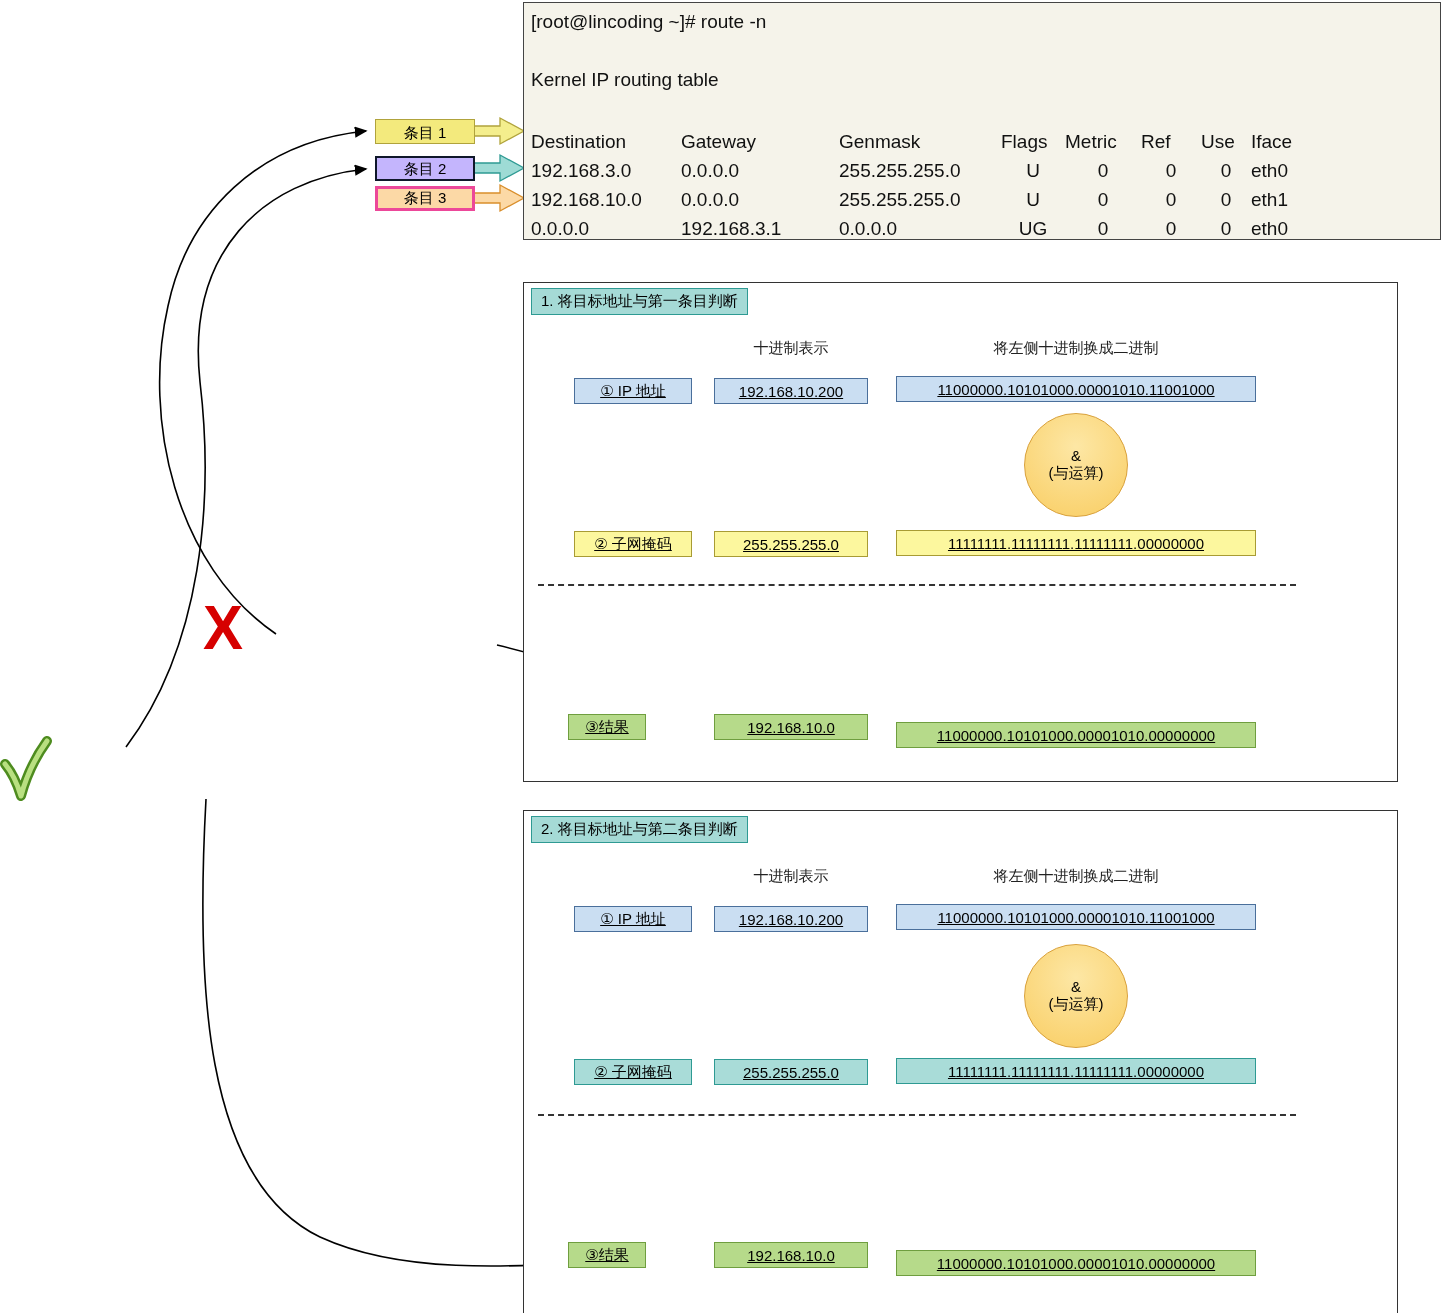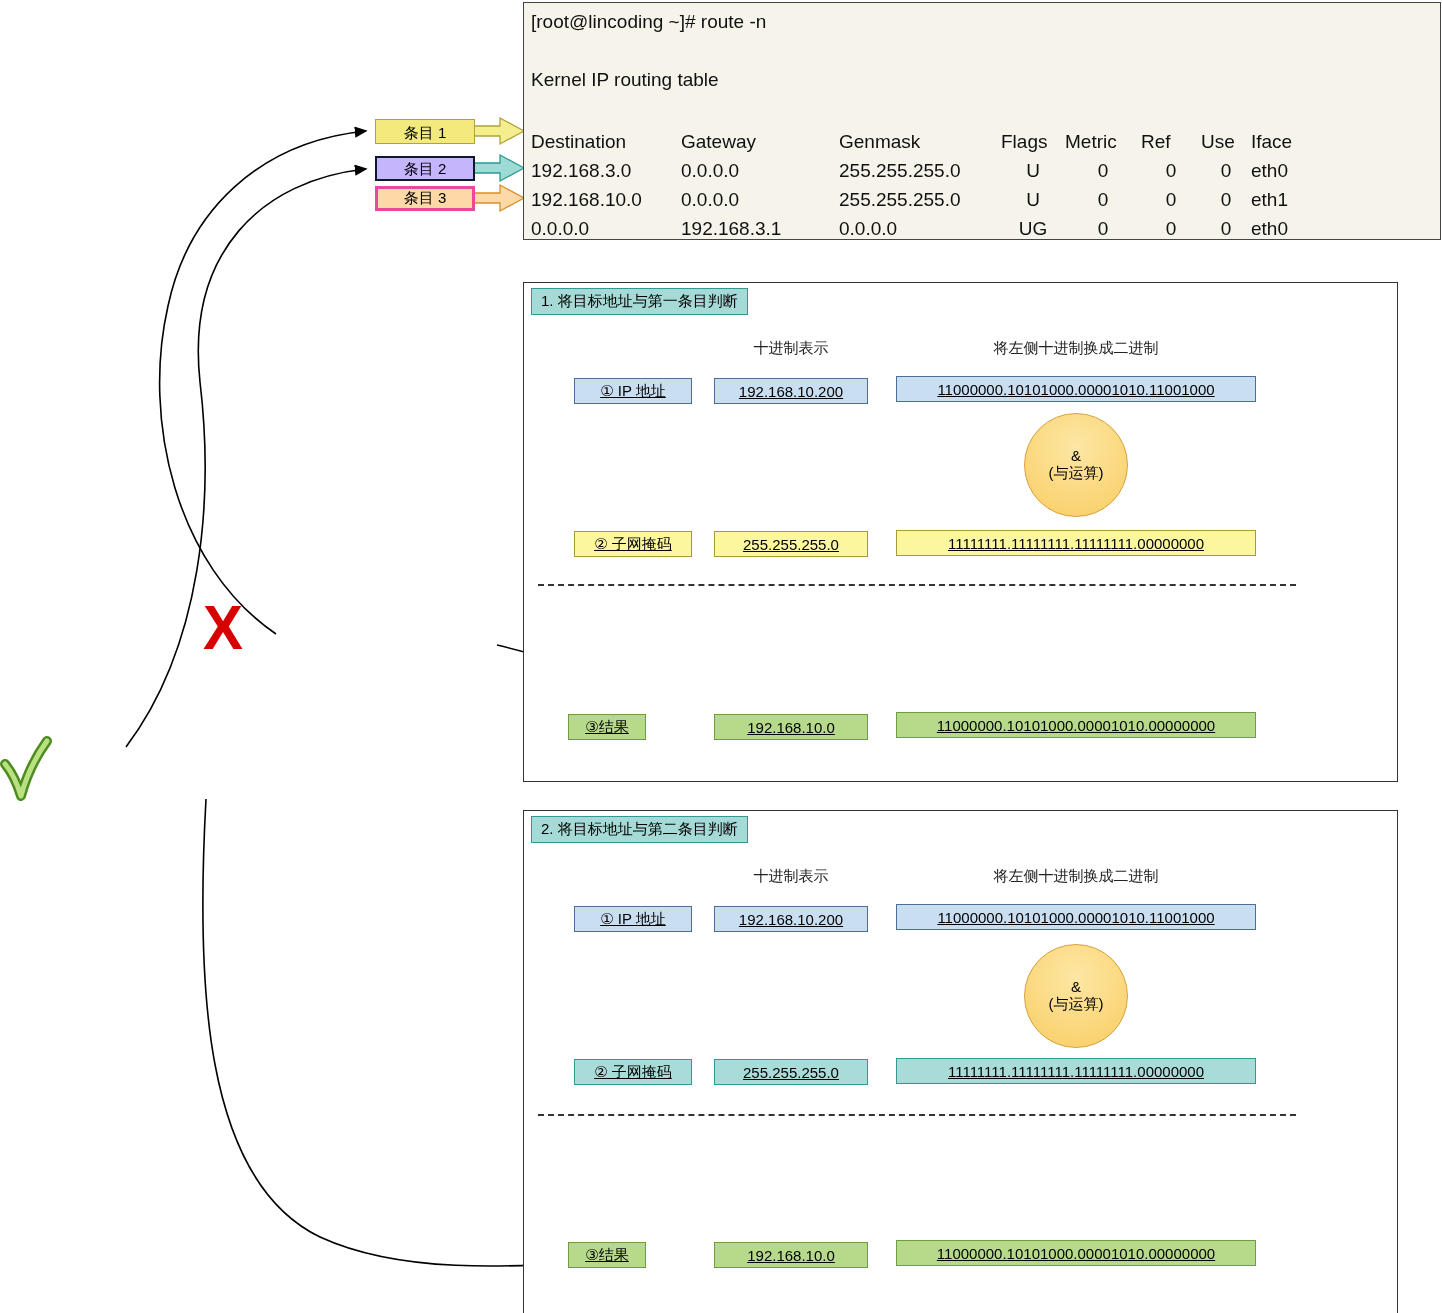--- a/index.html
+++ b/index.html
@@ -41,21 +41,21 @@
   .cyanbx { background:#a9dcd8; border-color:#2e9a93; }
   .green  { background:#b6da8a; border-color:#6f9e3f; }
   .lbl-ip      { left:50px;  top:95px;  width:118px; }
   .val-ip-dec  { left:190px; top:95px;  width:154px; }
   .val-ip-bin  { left:372px; top:93px;  width:360px; }
   .lbl-mask    { left:50px;  top:248px; width:118px; }
   .val-mask-dec{ left:190px; top:248px; width:154px; }
   .val-mask-bin{ left:372px; top:247px; width:360px; }
   .lbl-res     { left:44px;  top:431px; width:78px; }
   .val-res-dec { left:190px; top:431px; width:154px; }
-  .val-res-bin { left:372px; top:429px; width:360px; }
+  .val-res-bin { left:372px; top:439px; width:360px; }
   .dash { position:absolute; left:14px; top:301px; width:758px; border-top:2px dashed #333; }
   .op-circle { position:absolute; left:500px; top:130px; width:104px; height:104px; border-radius:50%;
                background:radial-gradient(circle at 50% 32%, #fde7a5, #f9cd62);
                border:1px solid #d9a13c; display:flex; flex-direction:column;
                align-items:center; justify-content:center; font-size:15px; }
   .sec2 .op-circle { top:133px; }
   .sec2 .dash { top:303px; }
 
   
   .x-mark { position:absolute; left:203px; top:598px; font-size:60px; font-weight:900;

